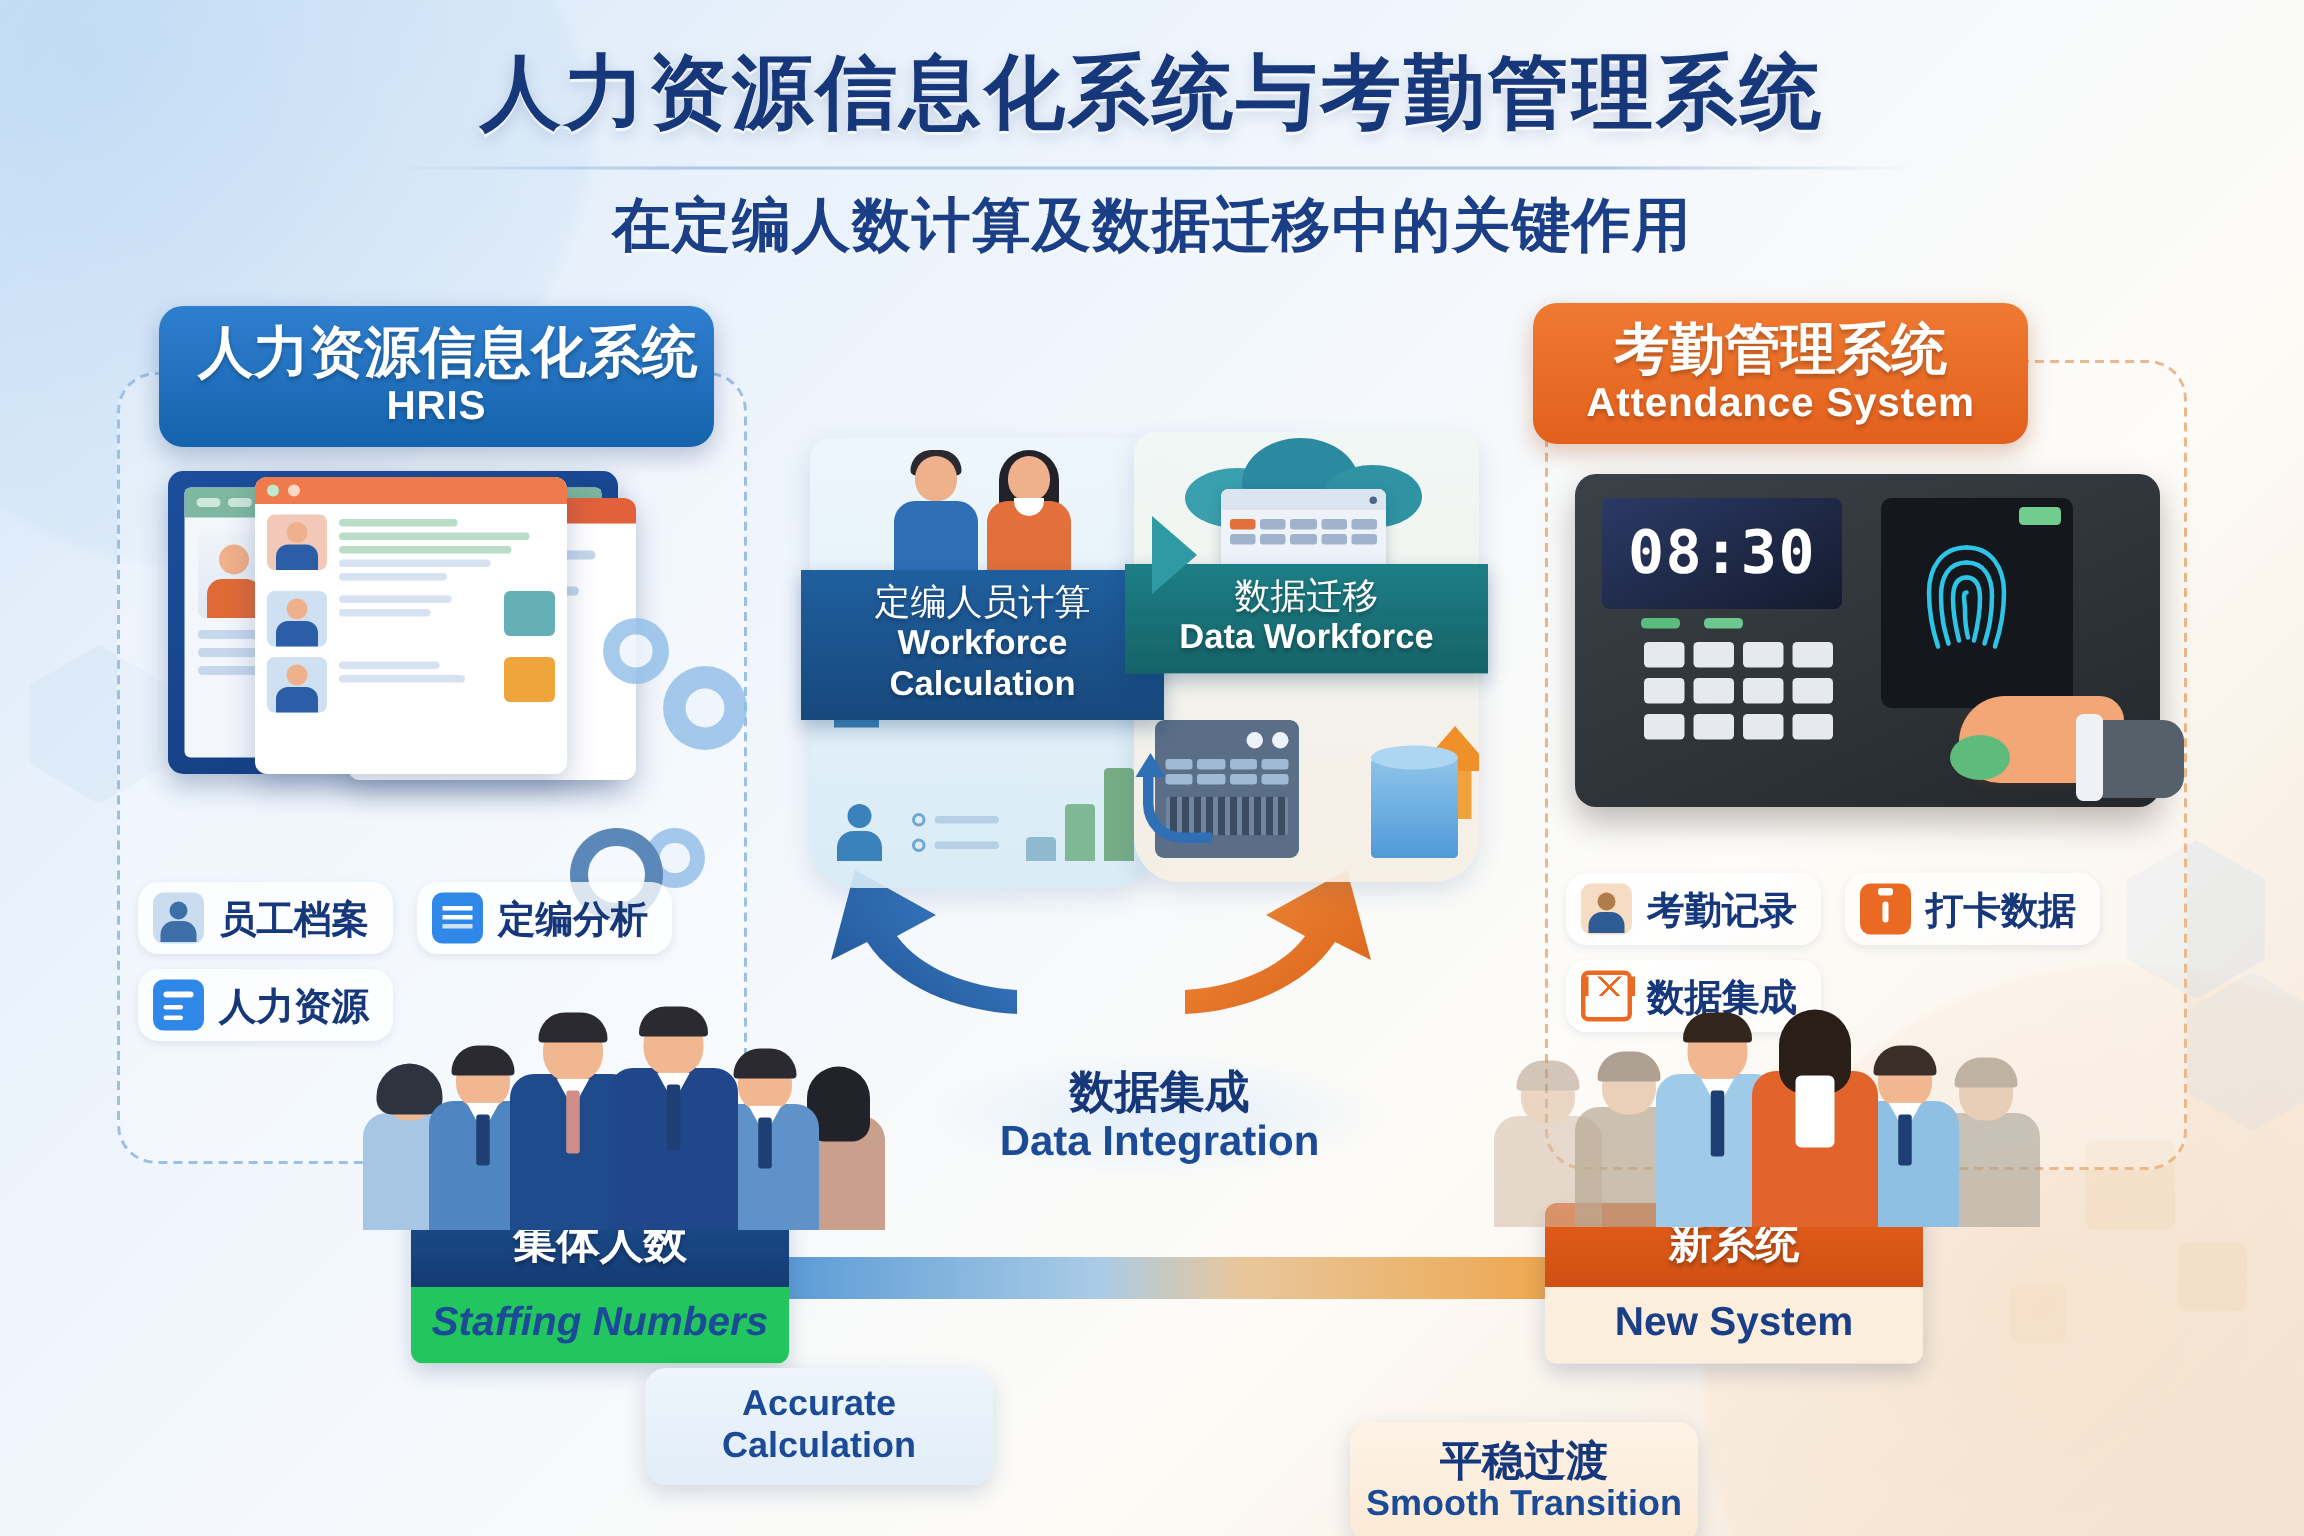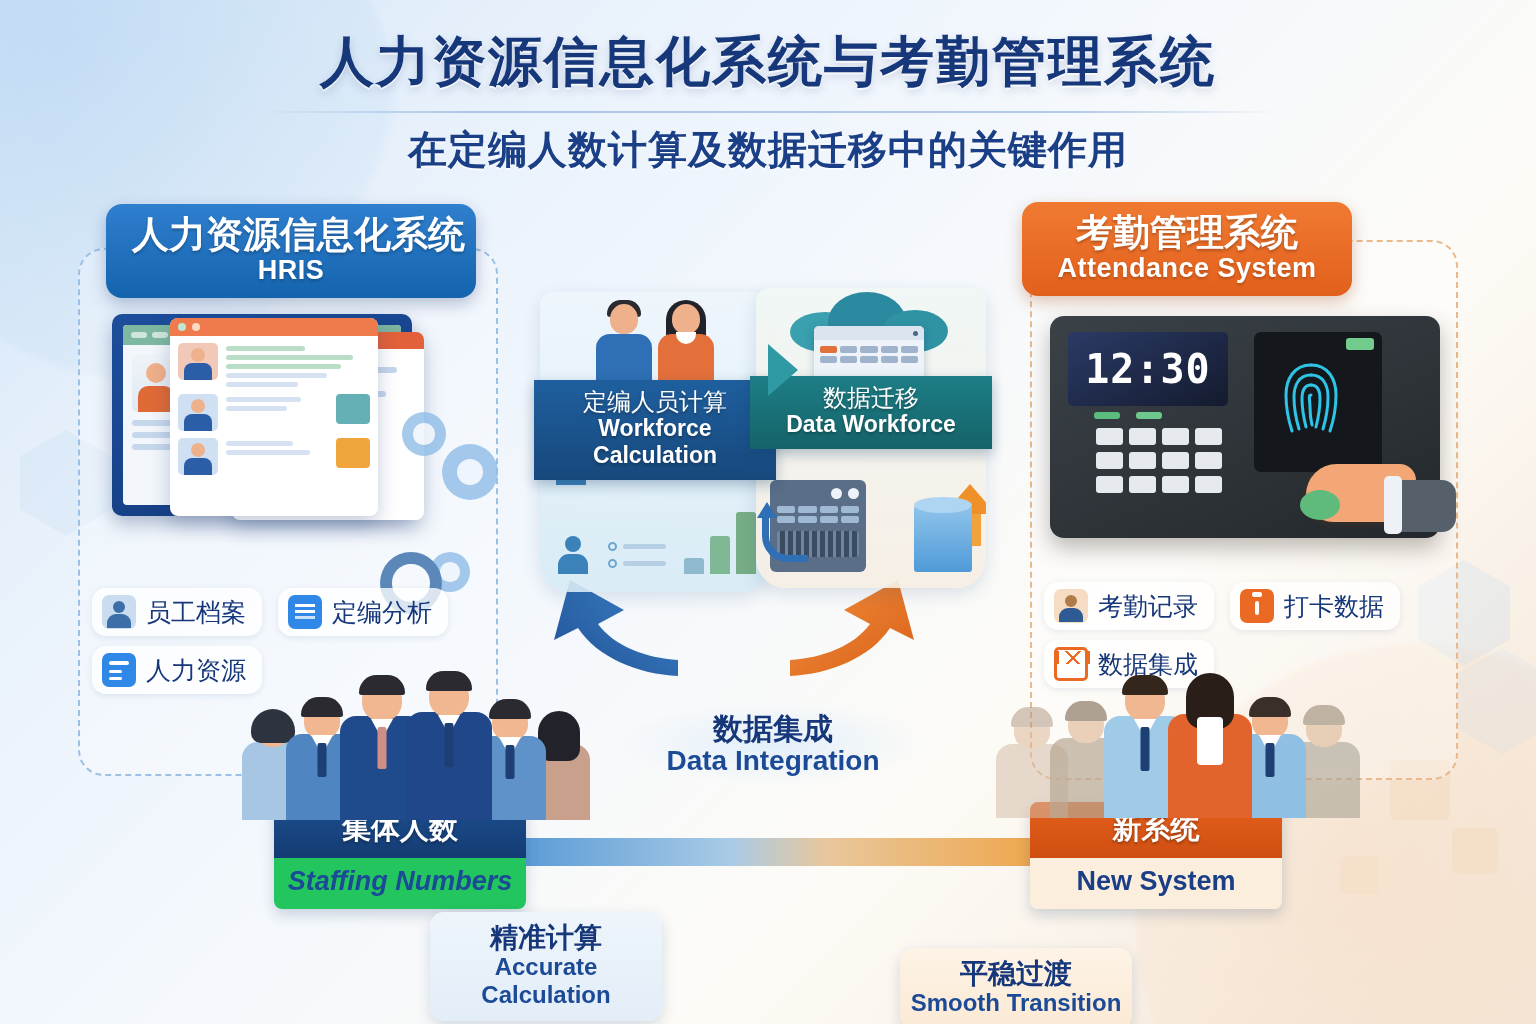--- a/index.html
+++ b/index.html
@@ -137,21 +137,21 @@
   
   .pill-group { position:absolute; display:flex; flex-wrap:wrap; gap:10px 16px; width:392px; }
   .pg-left  { left:14px; top:392px; }
   .pg-right { left:966px; top:386px; }
   .pill {
     display:flex; align-items:center; gap:10px;
     background: rgba(255,255,255,.78); border-radius:14px;
     padding:7px 16px 7px 10px;
     box-shadow: 0 2px 6px rgba(30,70,130,.1);
   }
-  .pill .label { font-size:25px; font-weight:normal; color:#16377a; white-space:nowrap; }
+  .pill .label { font-size:25px; font-weight:bold; color:#16377a; white-space:nowrap; }
   .p-ico { width:34px; height:34px; border-radius:7px; flex:0 0 auto; position:relative; }
   .ico-user { background:#c9dcf0; }
   .ico-user::before { content:''; position:absolute; left:11px; top:6px; width:12px; height:12px;
                       border-radius:50%; background:#3c6fa8; }
   .ico-user::after { content:''; position:absolute; left:5px; top:19px; width:24px; height:14px;
                      border-radius:9px 9px 0 0; background:#3c6fa8; }
   .ico-user.warm { background:#f6dcc2; }
   .ico-user.warm::before { background:#b07c4a; }
   .ico-user.warm::after { background:#2f5b94; }
   .ico-doc { background:#2f87e8; }
@@ -590,21 +590,21 @@
 
   <div style="position:absolute; left:972px; top:110px; width:420px; height:250px;">
     <div style="position:absolute; left:0; top:10px; width:390px; height:222px;
                 background: linear-gradient(155deg,#3b4247,#23282c); border-radius:14px;
                 box-shadow: 0 10px 22px rgba(40,30,20,.3);">
 
       <div style="position:absolute; left:18px; top:16px; width:160px; height:74px;
                   background: linear-gradient(150deg,#2b3a66,#141b2e); border-radius:5px;
                   display:flex; align-items:center; justify-content:center;">
         <span style="font-family:'DejaVu Sans Mono', monospace; font-size:40px; font-weight:bold;
-                     color:#fff; letter-spacing:1px;">12:30</span>
+                     color:#fff; letter-spacing:1px;">08:30</span>
       </div>
 
       <div style="position:absolute; left:44px; top:96px; width:26px; height:7px; background:#5bbd7d; border-radius:3px;"></div>
       <div style="position:absolute; left:86px; top:96px; width:26px; height:7px; background:#6cc88c; border-radius:3px;"></div>
 
       <div style="position:absolute; left:46px; top:112px; width:126px;
                   display:grid; grid-template-columns:repeat(4,1fr); gap:7px 6px;">
         <div style="height:17px; background:#e6eaee; border-radius:3px;"></div>
         <div style="height:17px; background:#e6eaee; border-radius:3px;"></div>
         <div style="height:17px; background:#e6eaee; border-radius:3px;"></div>
@@ -752,21 +752,20 @@
   <div class="bbox bbox-staff">
     <div class="hd">集体人数</div>
     <div class="bd">Staffing Numbers</div>
   </div>
   <div class="bbox bbox-new">
     <div class="hd">新系统</div>
     <div class="bd">New System</div>
   </div>
 
   <div class="fbox fbox-acc">
-    <div class="cn">精准计算</div>
     <div class="en">Accurate Calculation</div>
   </div>
   <div class="fbox fbox-smo">
     <div class="cn">平稳过渡</div>
     <div class="en">Smooth Transition</div>
   </div>
 
 </div>
 
 </body></html>

